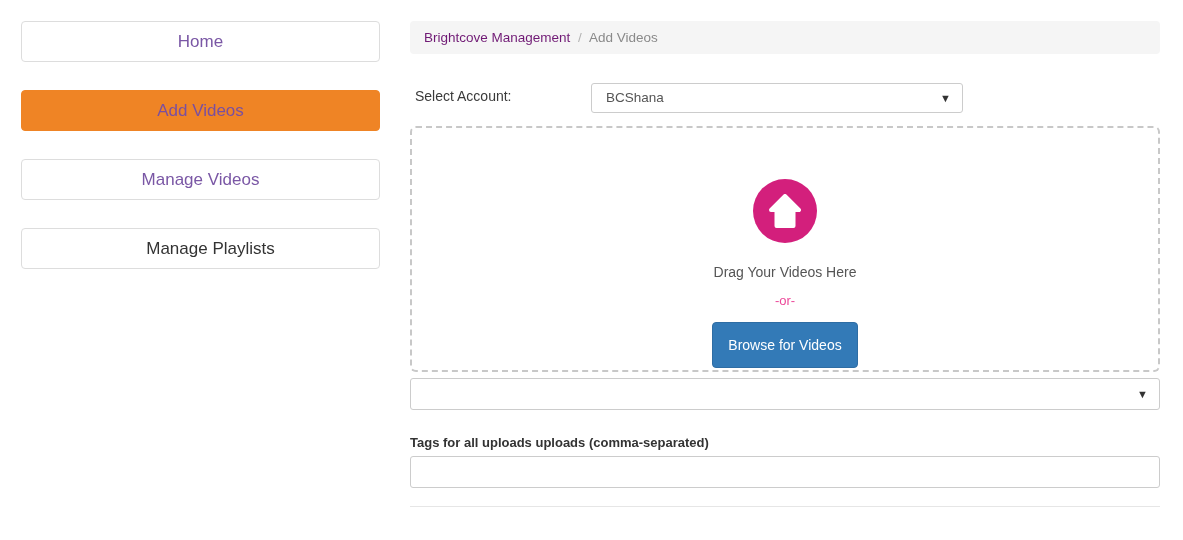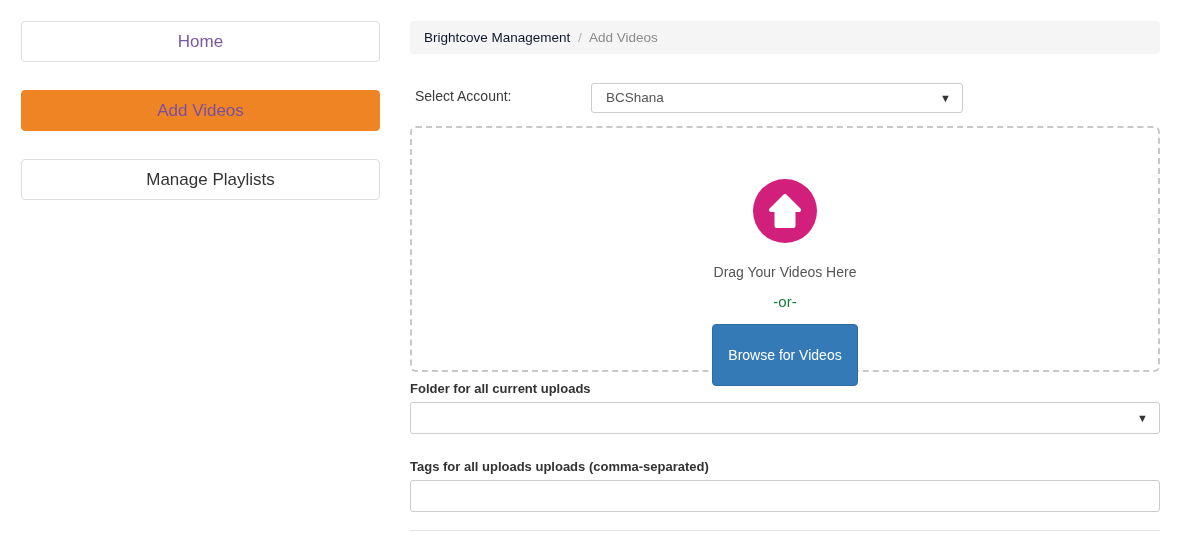--- a/index.html
+++ b/index.html
@@ -63,21 +63,21 @@
     box-sizing: border-box;
     height: 33px;
     line-height: 23px;
     padding: 5px 14px;
     background: #f5f5f5;
     border-radius: 4px;
     font-size: 13.5px;
     white-space: nowrap;
   }
   .breadcrumb .crumb-link {
-    color: #0f172a;
+    color: #701a75;
     cursor: pointer;
   }
   .breadcrumb .crumb-sep {
     color: #b3b3b3;
     padding: 0 4px;
   }
   .breadcrumb .crumb-current {
     color: #8a8a8a;
   }
 
@@ -154,27 +154,27 @@
     left: 16px;
     top: 15px;
   }
   .dz-text {
     margin-top: 21px;
     font-size: 14px;
     color: #555555;
   }
   .dz-or {
     margin-top: 13px;
-    font-size: 15px;
-    color: #15803d;
+    font-size: 13px;
+    color: #ec4899;
   }
   .browse-btn {
     display: inline-block;
     margin-top: 14px;
-    padding: 22px 15px;
+    padding: 14px 15px;
     background: #337ab7;
     border: 1px solid #2e6da4;
     border-radius: 4px;
     color: #ffffff;
     font-size: 14px;
     cursor: pointer;
     user-select: none;
   }
 
   
@@ -217,20 +217,23 @@
 </style>
 </head>
 <body>
 
 <div class="sidebar">
   <div class="nav-item">
     <span>Home</span>
   </div>
   <div class="nav-item active">
     <span>Add Videos</span>
+  </div>
+  <div class="nav-item">
+    <span>Manage Videos</span>
   </div>
   <div class="nav-item muted">
     <span>Manage Playlists</span>
   </div>
 </div>
 
 <div class="main">
 
   <div class="breadcrumb">
     <span class="crumb-link">Brightcove Management</span>
@@ -252,21 +255,20 @@
         <svg width="32" height="34" viewBox="0 0 32 34" aria-hidden="true">
           <path d="M16 2 L30 16 L24.5 16 L24.5 32 L7.5 32 L7.5 16 L2 16 Z" fill="#ffffff" stroke="#ffffff" stroke-width="4" stroke-linejoin="round"></path>
         </svg>
       </div>
       <div class="dz-text">Drag Your Videos Here</div>
       <div class="dz-or">-or-</div>
       <div class="browse-btn">Browse for Videos</div>
     </div>
   </div>
 
-  <div class="field-label">Folder for all current uploads</div>
   <div class="field-control">
     <span class="field-value"></span>
     <span class="caret">▼</span>
   </div>
 
   <div class="spacer-lg"></div>
 
   <div class="field-label">Tags for all uploads uploads (comma-separated)</div>
   <div class="field-control">
     <span class="field-value"></span>

